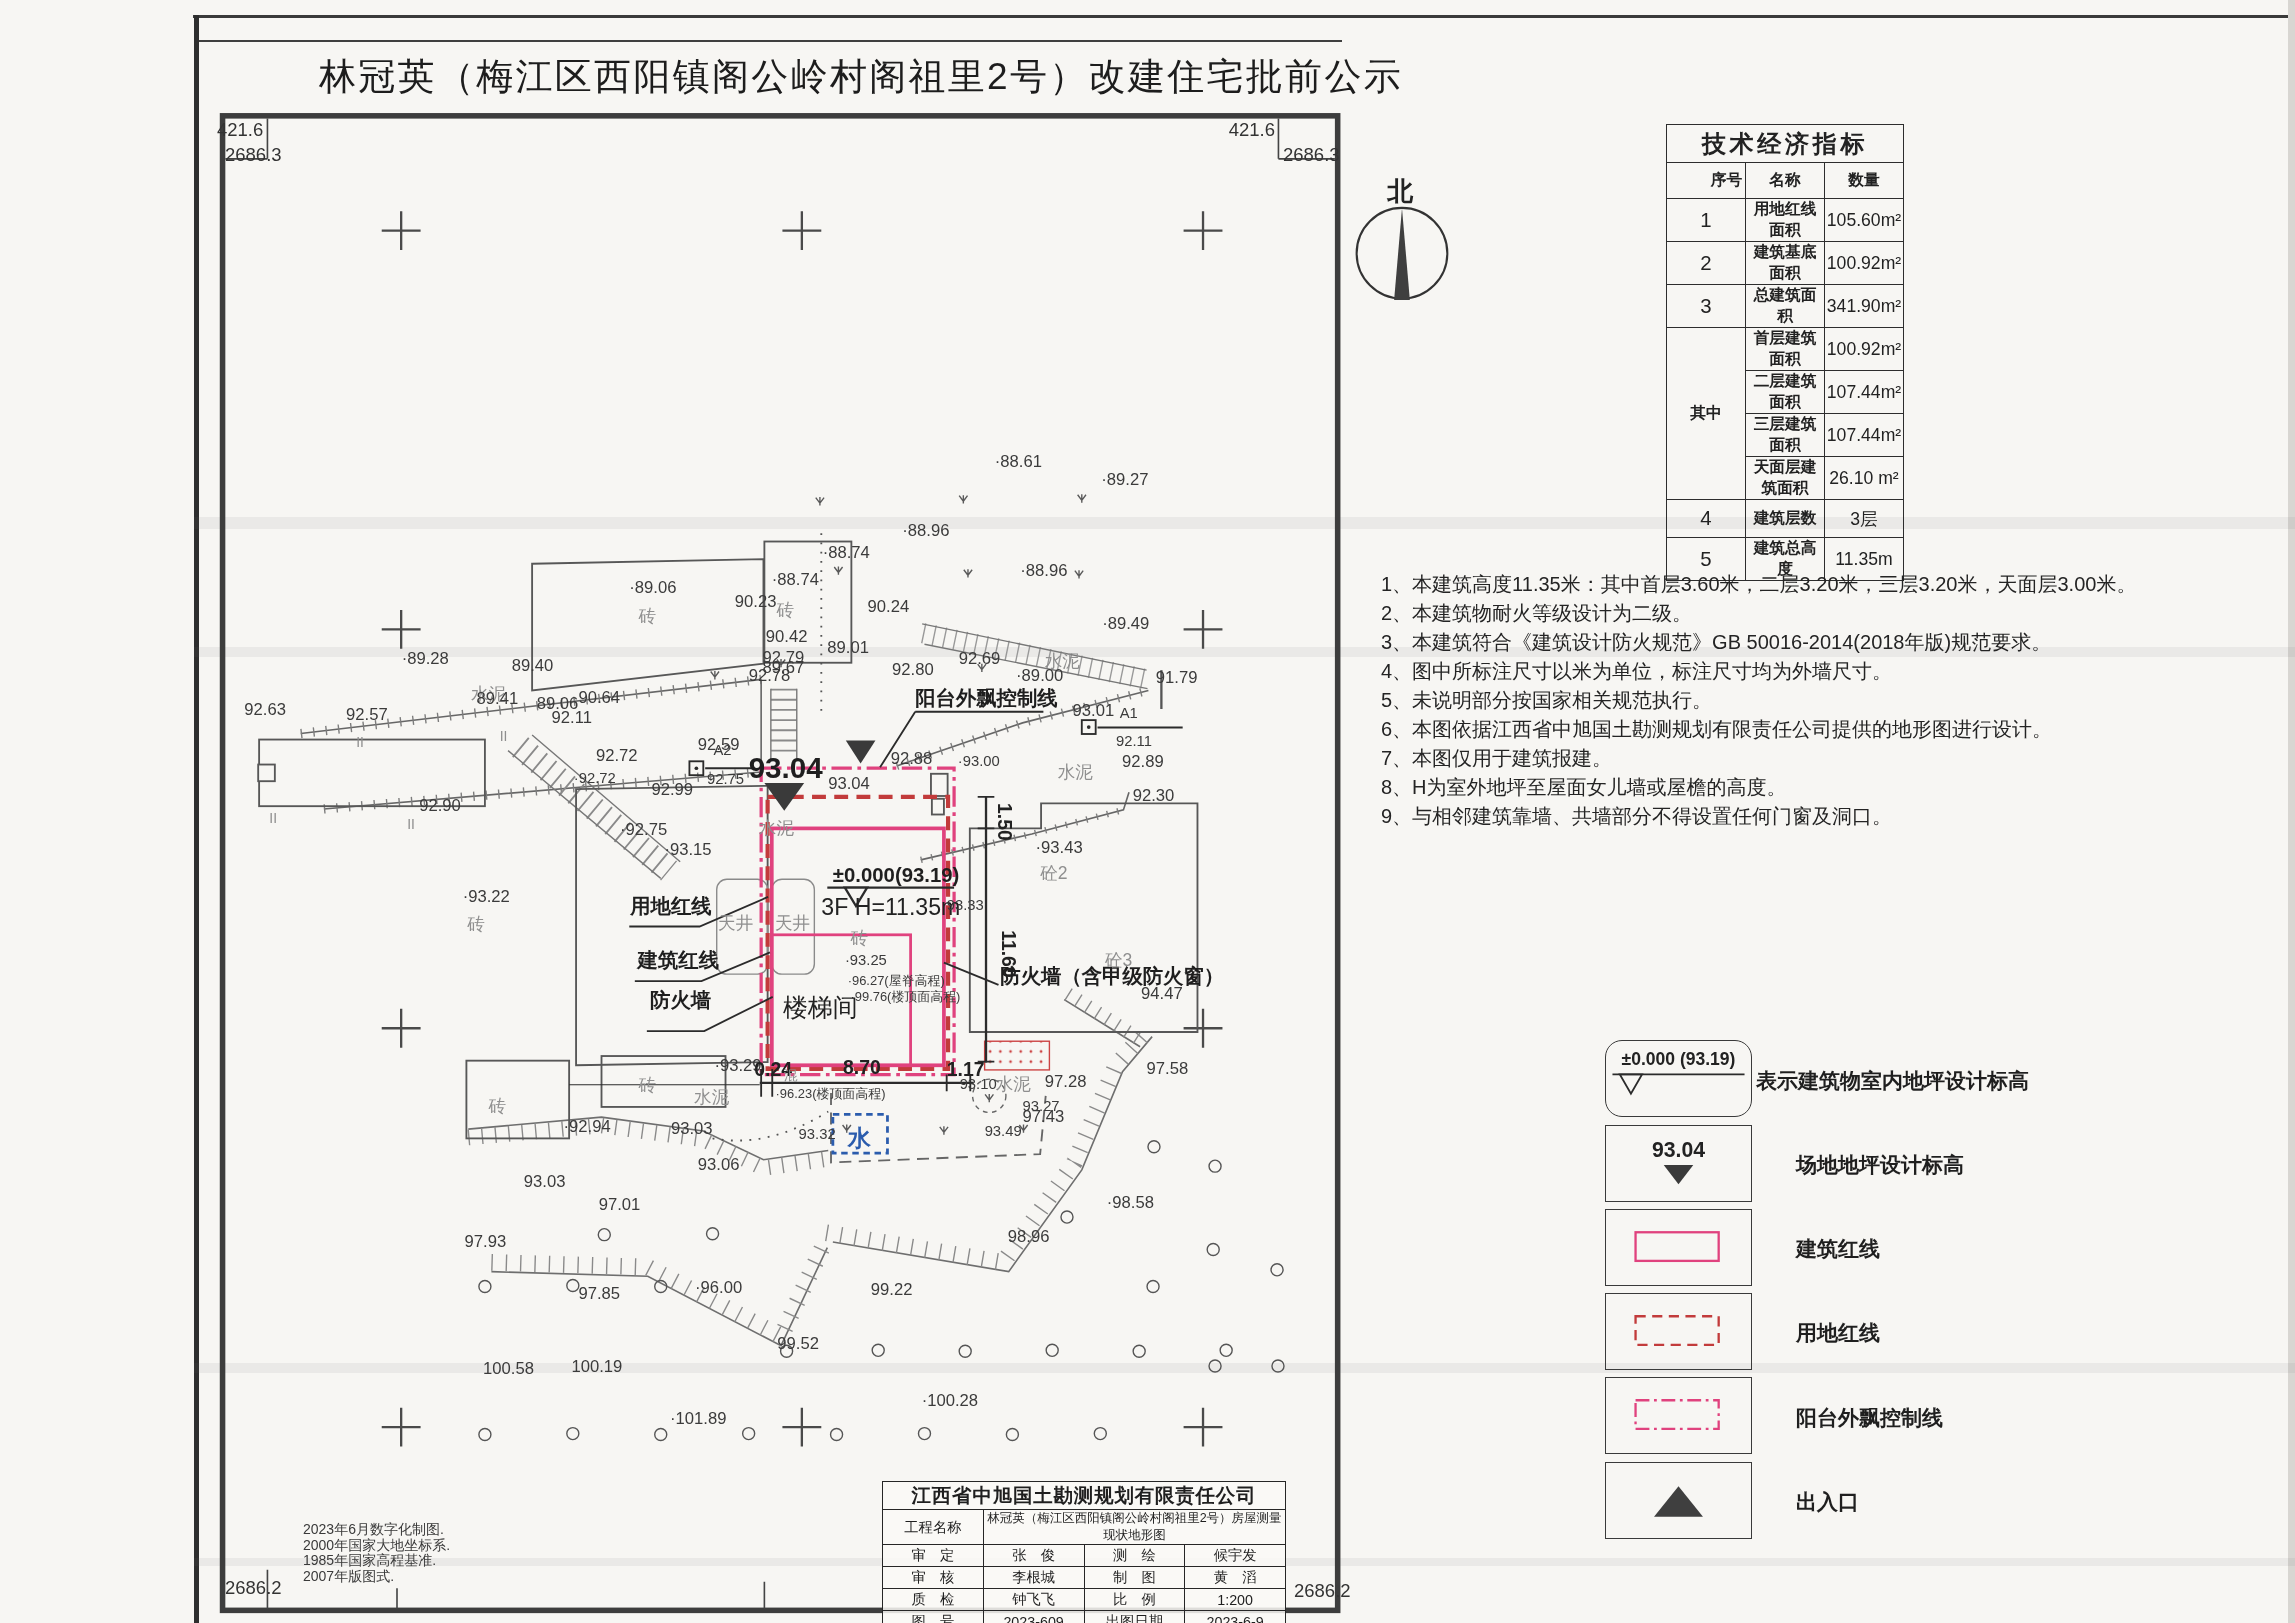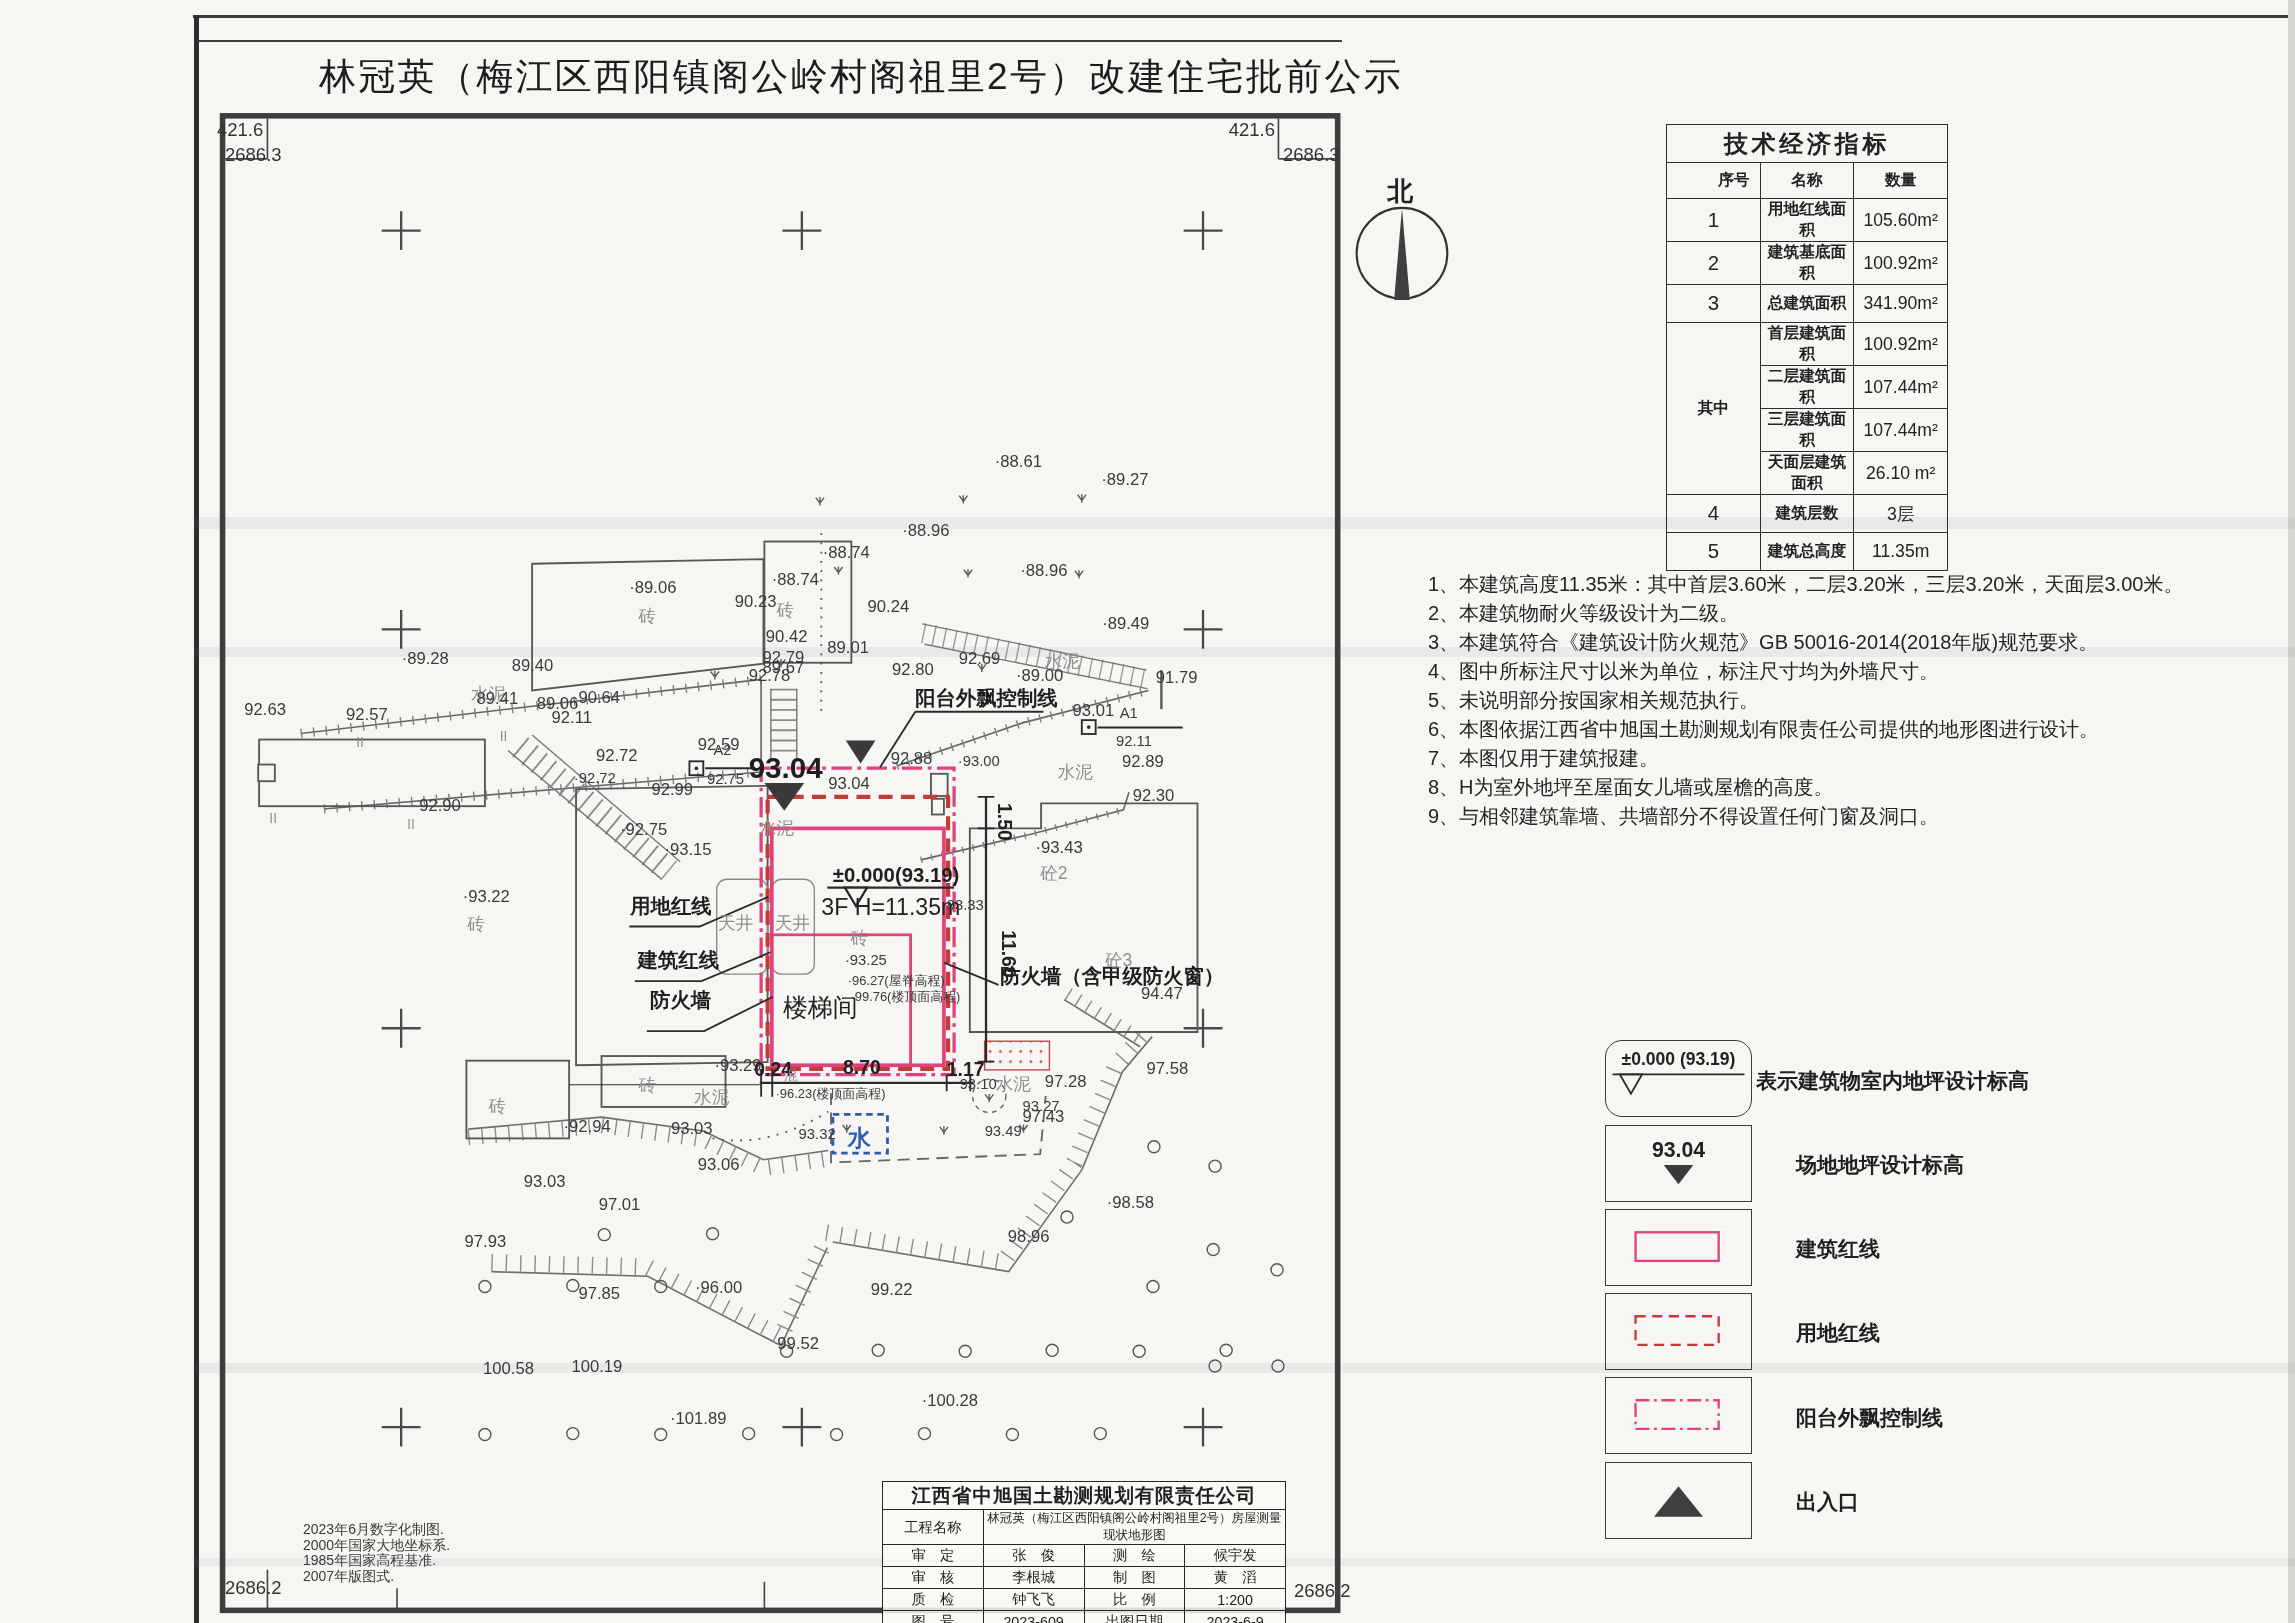--- a/index.html
+++ b/index.html
@@ -25,31 +25,31 @@
   #map-svg .gsm{fill:#8f8f8f;font-size:30px;}
   #map-svg .dim{font-size:42px;font-weight:bold;fill:#222;}
   #map-svg .big{font-size:64px;font-weight:bold;fill:#1f1f1f;}
   #map-svg .elev{font-size:44px;font-weight:bold;fill:#1f1f1f;}
   #map-svg .f3{font-size:50px;fill:#222;}
   #map-svg .room{font-size:54px;fill:#222;}
   #map-svg .callout{font-size:44px;font-weight:600;fill:#1e1e1e;}
   #map-svg .north{font-size:56px;font-weight:bold;fill:#222;}
   #map-svg .blue{font-size:50px;font-weight:bold;fill:#2b5cad;}
   
-  #tech-table{left:1666px;top:124px;width:282px;border-collapse:collapse;table-layout:fixed;}
+  #tech-table{left:1666px;top:124px;width:238px;border-collapse:collapse;table-layout:fixed;}
   #tech-table td{border:1.9px solid #2d2d2d;text-align:center;vertical-align:middle;
                  font-size:15.7px;color:#222;padding:0;}
   #tech-table .tt-title{font-size:24px;font-weight:bold;height:37px;letter-spacing:3.7px;}
   #tech-table .tt-head{font-weight:bold;height:36px;font-size:16.7px;}
   #tech-table tr{height:38px;}
   #tech-table .no{font-size:20.4px;}
   #tech-table .nm{font-weight:600;}
   #tech-table .vl{font-size:17.6px;}
   
-  #notes{left:1428px;top:570px;width:856px;}
+  #notes{left:1381px;top:570px;width:856px;}
   #notes .note{font-size:20px;line-height:29px;color:#242424;white-space:nowrap;}
   
   .leg-box{border:1.9px solid #3a3a3a;width:145px;height:75px;background:transparent;}
   .leg-label{font-size:21px;color:#1f1f1f;font-weight:600;}
   
   #map-notes{left:303px;top:1522px;font-size:14px;line-height:15.7px;color:#3a3a3a;}
   
   #title-block{left:882px;top:1481px;width:404px;border-collapse:collapse;table-layout:fixed;background:rgba(250,249,246,.85);}
   #title-block td{border:1.9px solid #262626;text-align:center;vertical-align:middle;font-size:14.3px;color:#1f1f1f;padding:0;}
   #title-block .tb-company{font-size:19.4px;font-weight:bold;height:18.5px;letter-spacing:0.9px;}

